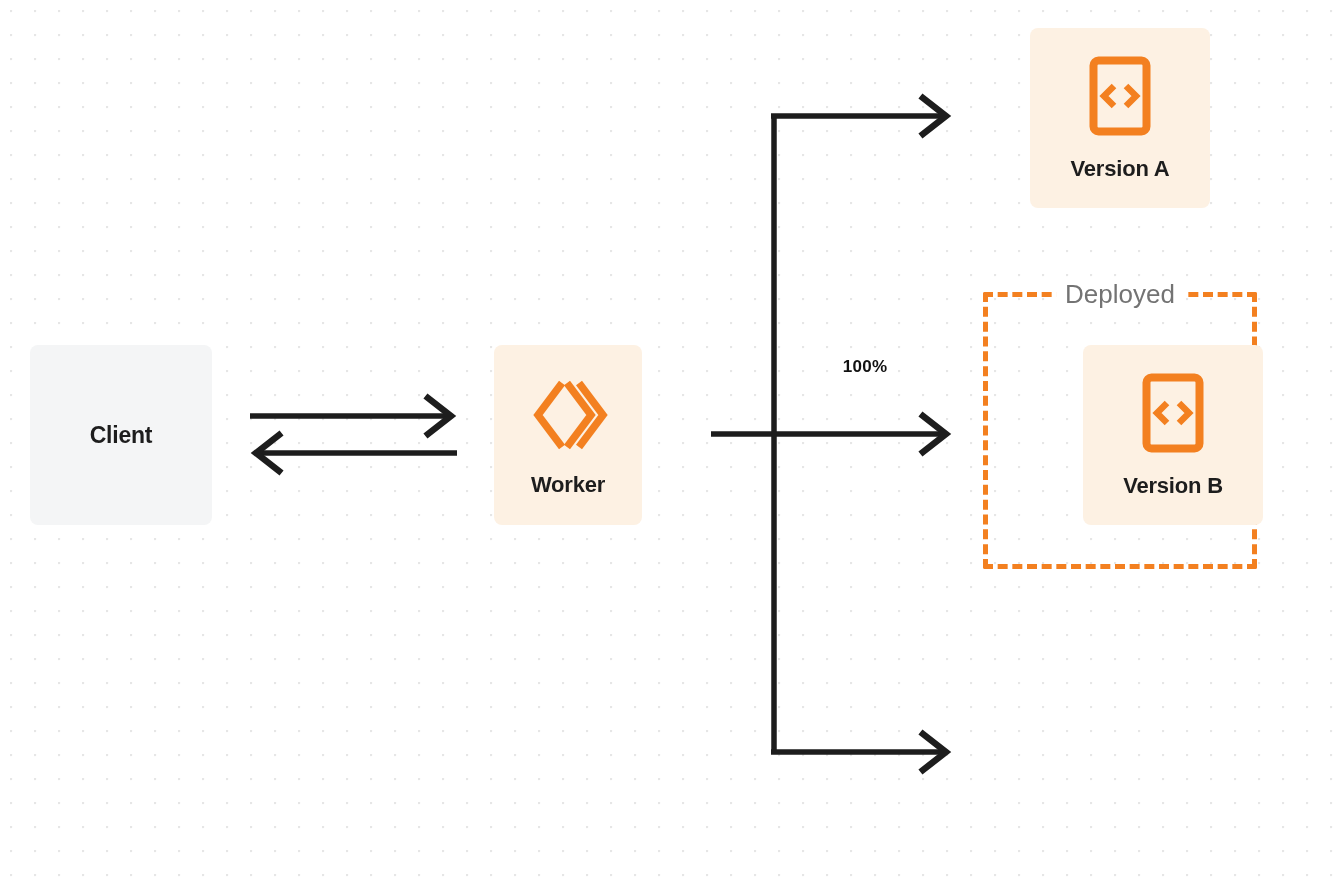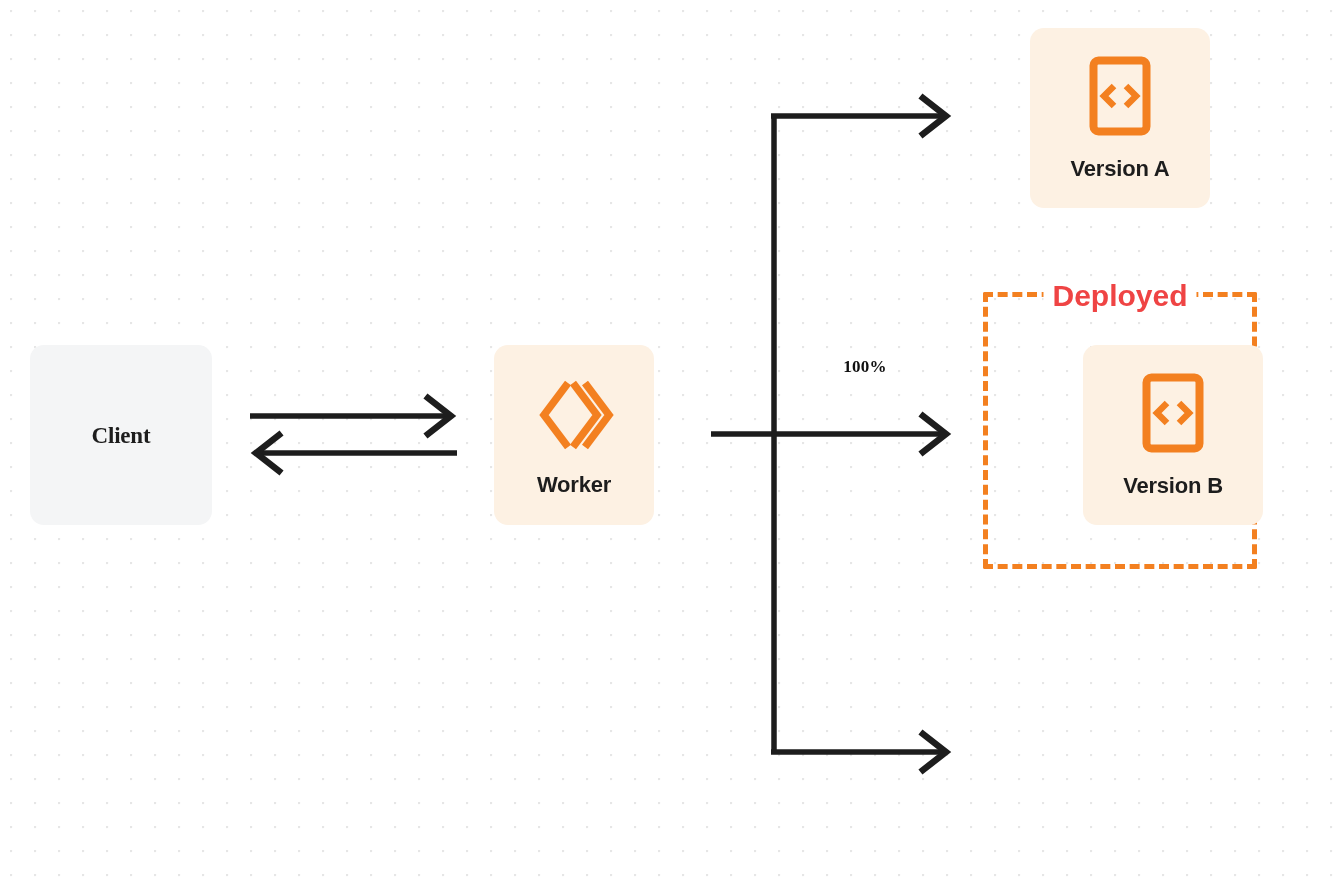--- a/index.html
+++ b/index.html
@@ -31,39 +31,39 @@
     top: 0;
     width: 1338px;
     height: 878px;
     pointer-events: none;
   }
 
   
   .node {
     position: absolute;
     box-sizing: border-box;
-    border-radius: 14px;
+    border-radius: 8px;
     display: flex;
     flex-direction: column;
     align-items: center;
     justify-content: center;
   }
 
   .node-client {
     left: 30px;
     top: 345px;
     width: 182px;
     height: 180px;
     background-color: #f4f5f6;
   }
 
   .node-worker {
     left: 494px;
     top: 345px;
-    width: 160px;
+    width: 148px;
     height: 180px;
     background-color: #fdf1e3;
   }
 
   .node-version {
     width: 180px;
     height: 180px;
     background-color: #fdf1e3;
   }
 
@@ -74,21 +74,20 @@
   .node-label {
     font-size: 22px;
     font-weight: bold;
     color: #1d1d1d;
     letter-spacing: -0.2px;
     line-height: 1;
   }
 
   .node-client .node-label {
     font-size: 23px;
-    font-family: Liberation Serif, serif;
   }
 
   .node-icon {
     display: block;
     margin-bottom: 18px;
   }
 
   .node-worker .node-icon {
     margin-bottom: 14px;
   }
@@ -105,40 +104,39 @@
     border-radius: 2px;
   }
 
   .deployed-legend {
     position: absolute;
     left: 50%;
     top: -16px;
     transform: translateX(-50%);
     background-color: #ffffff;
     padding: 0 9px;
-    font-size: 30px;
-    font-weight: bold;
-    color: #ef4444;
+    font-size: 26px;
+    font-weight: normal;
+    color: #737373;
     line-height: 1;
     white-space: nowrap;
   }
 
   
   .traffic-label {
     position: absolute;
     left: 790px;
     top: 350px;
     width: 150px;
     text-align: center;
     color: #111111;
     font-size: 17px;
     font-weight: bold;
     letter-spacing: 0.3px;
     line-height: 1.95;
-    font-family: Liberation Serif, serif;
   }
   .traffic-label div { white-space: nowrap; }
 </style>
 </head>
 <body>
 
 <div id="diagram-canvas">
 
   <svg id="connector-layer" viewBox="0 0 1338 878" width="1338" height="878" xmlns="http://www.w3.org/2000/svg">
 

